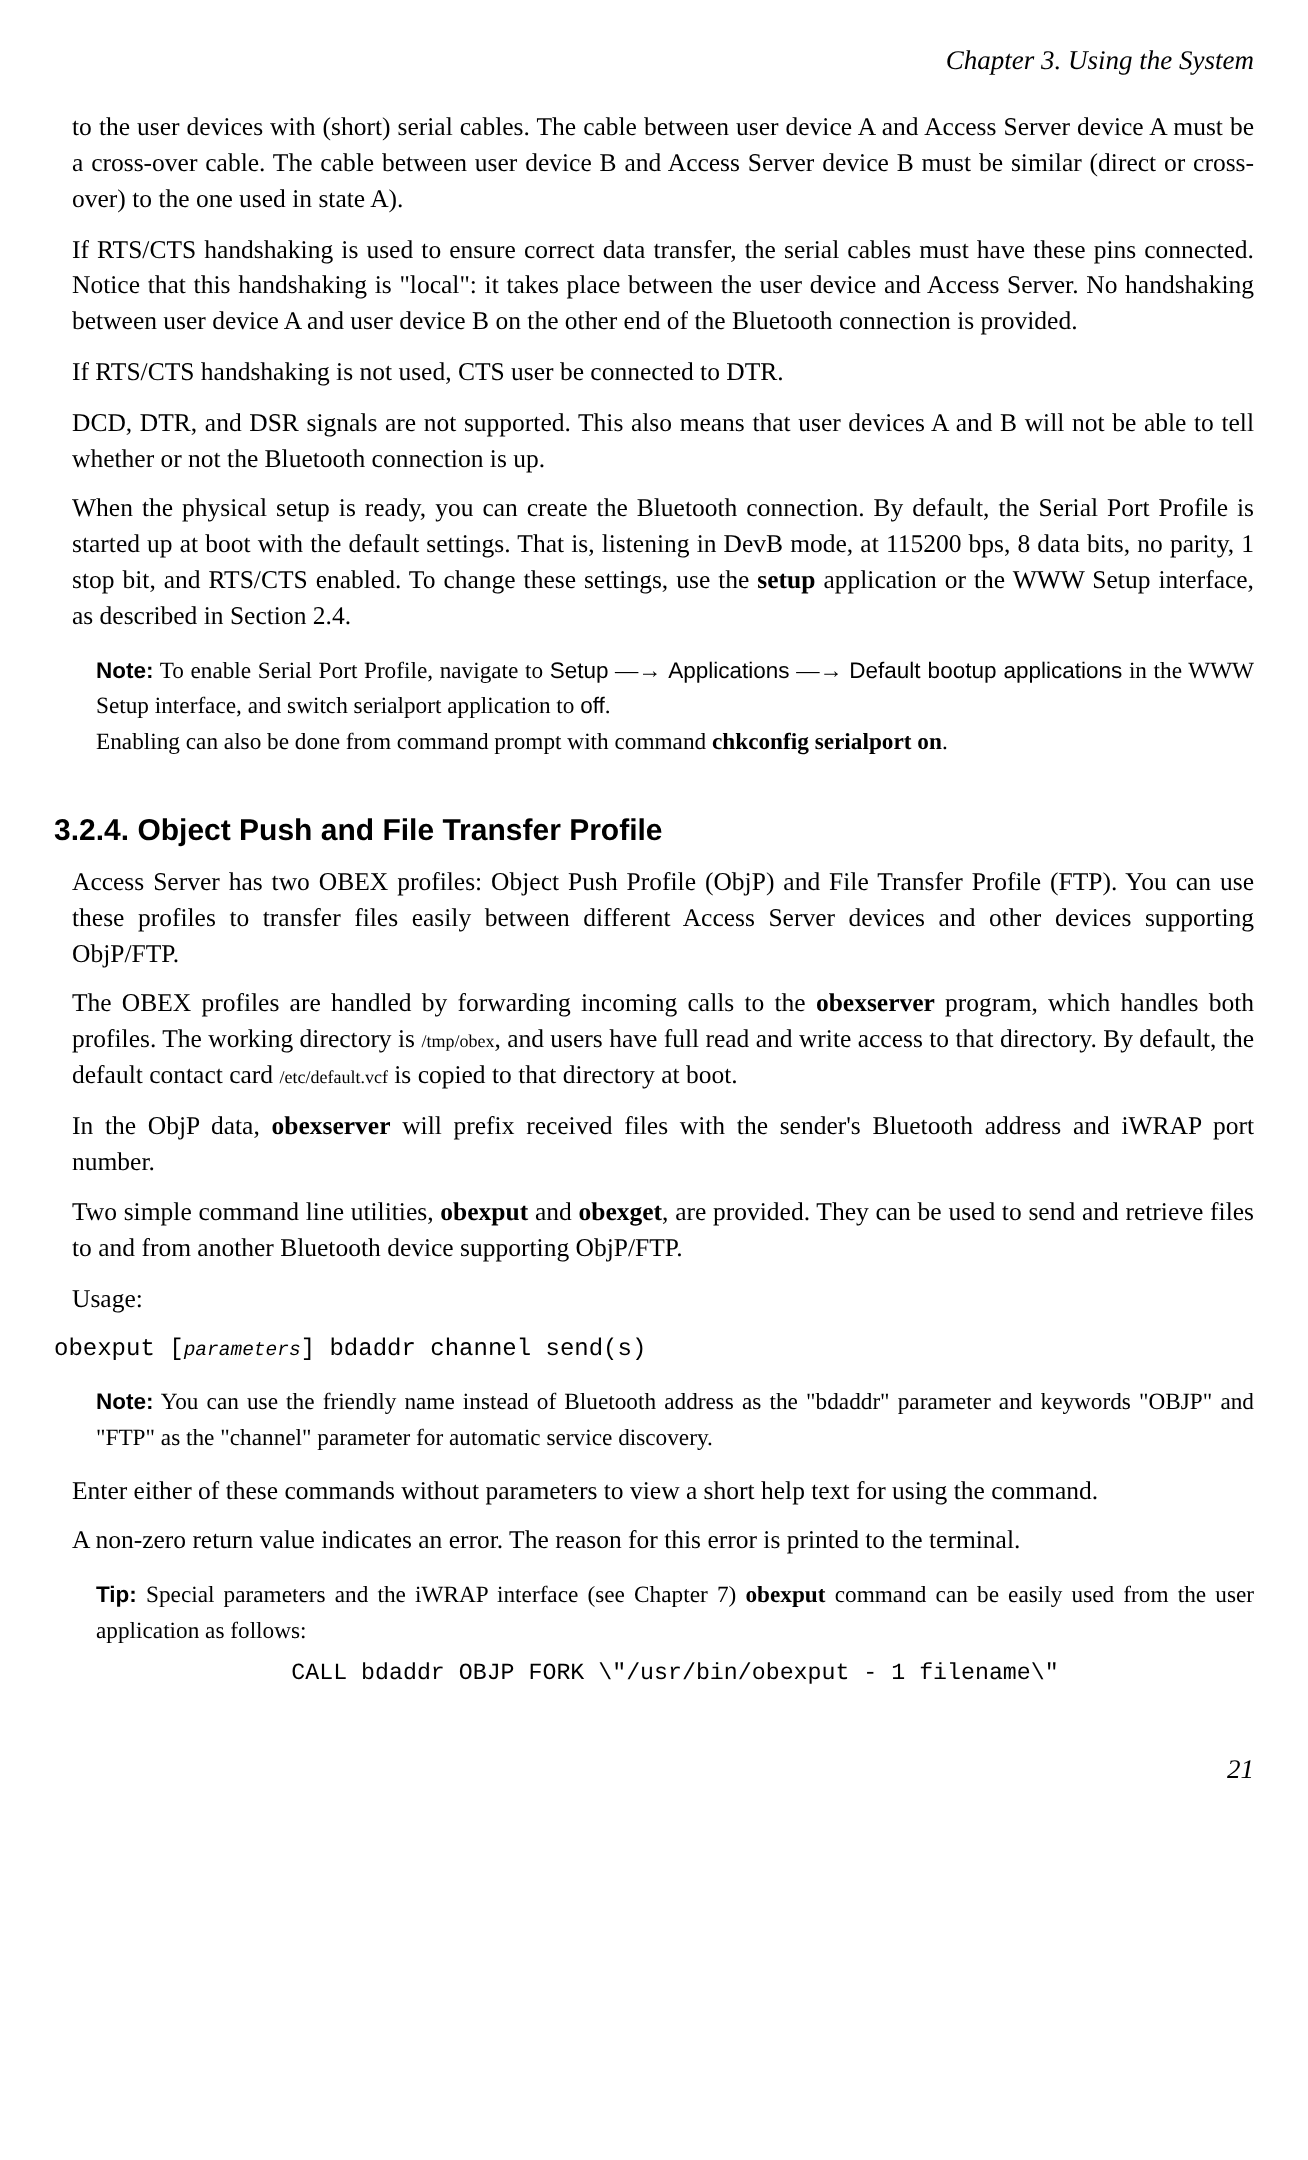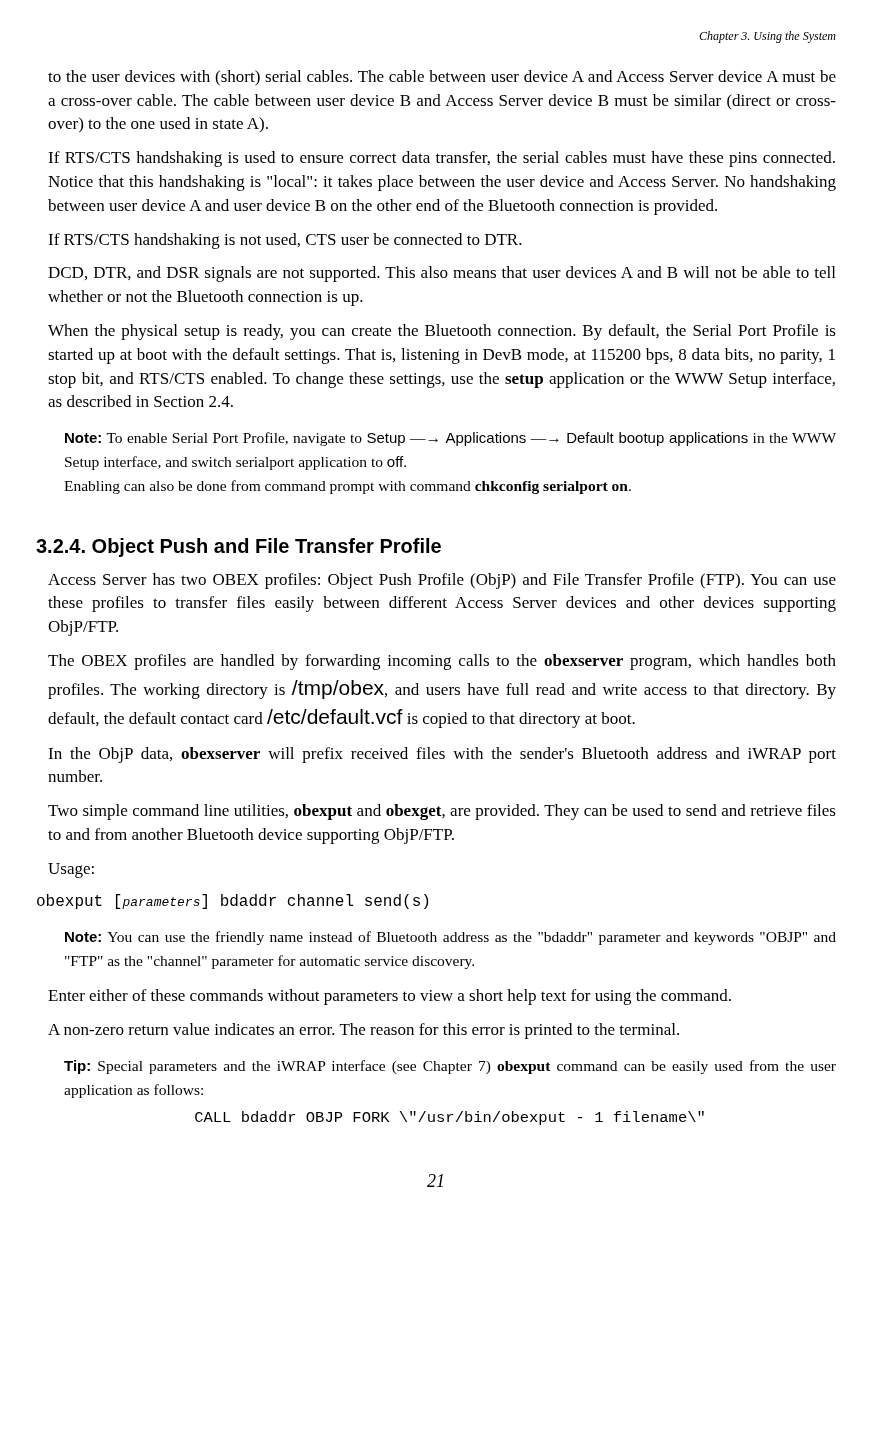--- a/index.html
+++ b/index.html
@@ -10,21 +10,21 @@
       color: #000;
       margin: 0;
       padding: 28px 36px 30px 36px;
       max-width: 872px;
       box-sizing: border-box;
       background: #fff;
     }
     .chapter-header {
       text-align: right;
       font-style: italic;
-      font-size: 12px;
+      font-size: 18px;
       margin-bottom: 20px;
     }
     p {
       margin: 0 0 10px 12px;
       text-align: justify;
     }
     .section-heading {
       font-family: Arial, Helvetica, sans-serif;
       font-weight: bold;
       font-size: 20px;
@@ -45,22 +45,22 @@
     }
     .tip-block {
       margin: 12px 0 12px 28px;
       text-align: justify;
     }
     .sans {
       font-family: Arial, Helvetica, sans-serif;
       font-size: 15px;
     }
     .mono {
-      font-family: Liberation Sans, sans-serif;
-      font-size: 21px;
+      font-family: Liberation Serif, serif;
+      font-size: 12px;
     }
     .mono-italic {
       font-family: 'Courier New', Courier, monospace;
       font-size: 13px;
       font-style: italic;
     }
     .bold {
       font-weight: bold;
     }
     .usage-line {
@@ -68,21 +68,21 @@
       font-size: 16px;
       margin: 4px 0 10px 0;
     }
     .code-line {
       font-family: 'Courier New', Courier, monospace;
       font-size: 15.5px;
       text-align: center;
       margin-top: 6px;
     }
     .page-number {
-      text-align: center;
+      text-align: right;
       font-style: italic;
       font-size: 18px;
       margin-top: 40px;
     }
     .arrow {
       display: inline;
     }
   </style>
 </head>
 <body>

